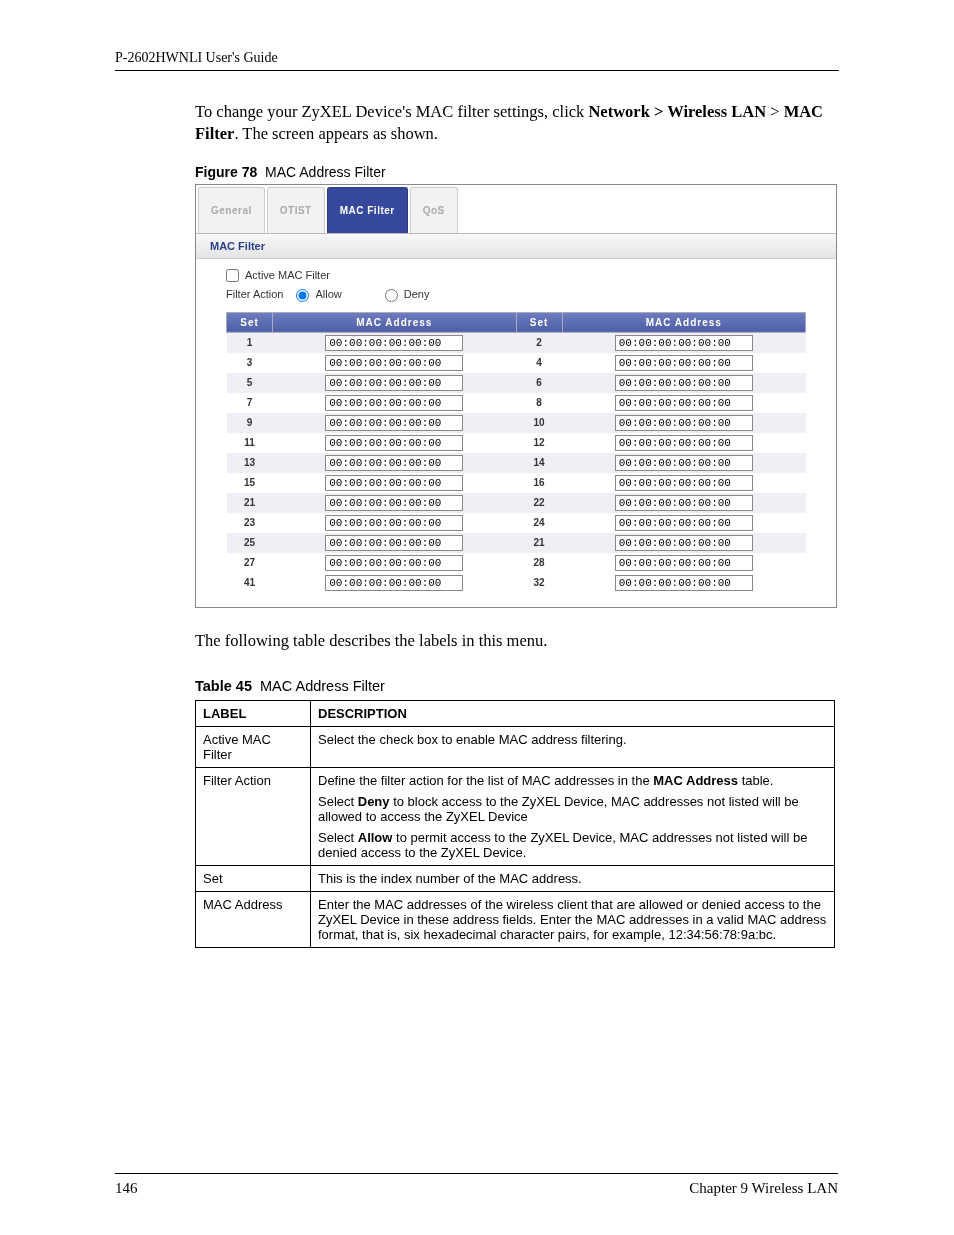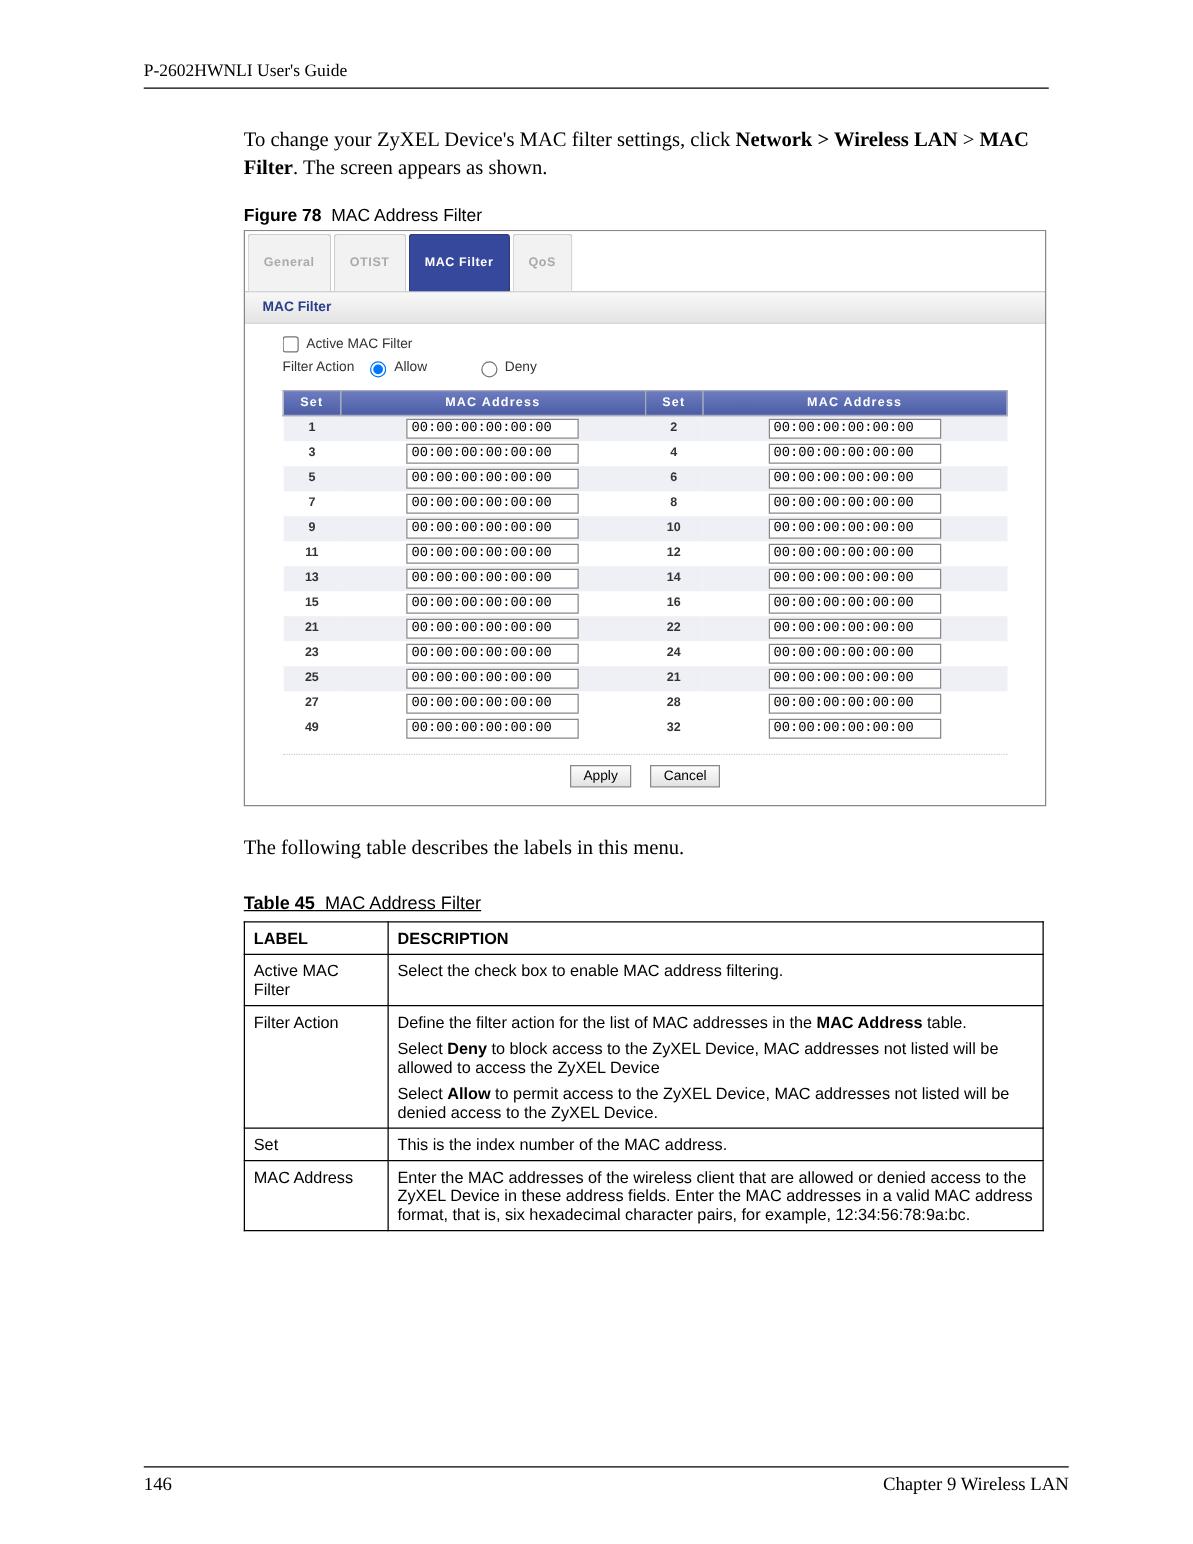--- a/index.html
+++ b/index.html
@@ -144,21 +144,20 @@
     margin: 0 6px;
     cursor: pointer;
   }
   
   .table-caption {
     font-family: Arial, Helvetica, sans-serif;
     font-size: 14.5px;
     margin-left: 80px;
     margin-top: 26px;
     margin-bottom: 6px;
-    text-decoration: underline;
   }
   .table-caption .num { font-weight: bold; }
   .desc-table {
     margin-left: 80px;
     width: 640px;
     border-collapse: collapse;
     font-family: Arial, Helvetica, sans-serif;
     font-size: 13px;
   }
   .desc-table th, .desc-table td {
@@ -171,21 +170,21 @@
     font-weight: bold;
     margin-left: 40px;
   }
   .desc-table .para { margin: 0 0 6px 0; }
   .desc-table .para:last-child { margin-bottom: 0; }
 
   .footer {
     position: absolute;
     bottom: 38px;
     left: 115px;
-    right: 99px;
+    right: 116px;
     border-top: 1.5px solid #000;
     padding-top: 6px;
     font-size: 15px;
     display: flex;
     justify-content: space-between;
   }
 </style>
 </head>
 <body>
 
@@ -309,32 +308,28 @@
               <td class="set-cell">21</td>
               <td><input class="mac-input" value="00:00:00:00:00:00" style=""></td>
             </tr>
             <tr>
               <td class="set-cell">27</td>
               <td><input class="mac-input" value="00:00:00:00:00:00" style=""></td>
               <td class="set-cell">28</td>
               <td><input class="mac-input" value="00:00:00:00:00:00" style=""></td>
             </tr>
             <tr>
-              <td class="set-cell">49</td>
+              <td class="set-cell">41</td>
               <td><input class="mac-input" value="00:00:00:00:00:00" style=""></td>
               <td class="set-cell">32</td>
               <td><input class="mac-input" value="00:00:00:00:00:00" style=""></td>
             </tr>
           </tbody>
       </table>
 
-      <div class="btn-row">
-        <button class="ui-btn">Apply</button>
-        <button class="ui-btn">Cancel</button>
-      </div>
     </div>
   </div>
 
   <p class="body-para" style="margin-top:22px">The following table describes the labels in this menu.</p>
 
   <div class="table-caption">
     <span class="num">Table 45</span>&nbsp;&nbsp;<span>MAC Address Filter</span>
   </div>
 
   <table class="desc-table">

